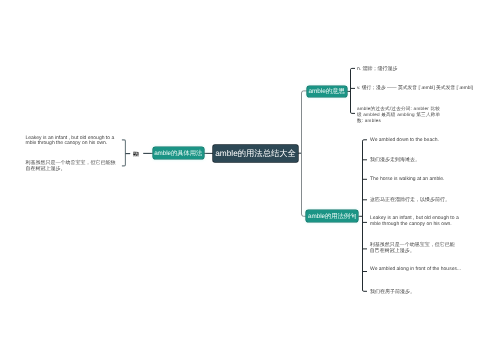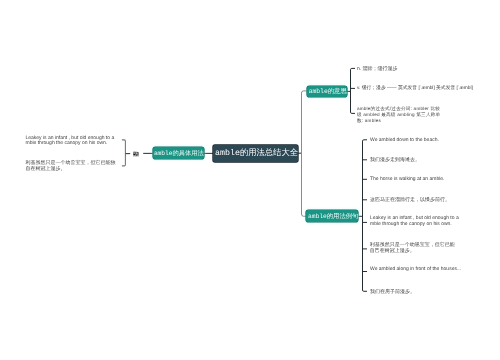--- a/index.html
+++ b/index.html
@@ -2,21 +2,21 @@
 <html><head>
 <meta charset="utf-8">
 <style>
   html,body{margin:0;padding:0;}
   body{width:500px;height:360px;background:#ffffff;overflow:hidden;
        font-family:"Liberation Sans","DejaVu Sans",sans-serif;
        -webkit-font-smoothing:antialiased;text-rendering:geometricPrecision;}
   #canvas{position:relative;width:500px;height:360px;}
   svg.lines{position:absolute;left:0;top:0;width:500px;height:360px;overflow:visible;}
   .node{position:absolute;box-sizing:border-box;display:flex;align-items:center;
-        justify-content:flex-end;white-space:nowrap;z-index:5;font-family:Liberation Mono, monospace;}
+        justify-content:center;white-space:nowrap;z-index:5;}
   .teal{background:#1b9485;color:#eefbf8;border-radius:2.5px;box-shadow:0 0 0 0.6px #0d6b60, 0 0 2.5px 1px rgba(190,244,237,0.55);}
   .dark{background:#2d4855;color:#ffffff;border-radius:2px;box-shadow:0 0 0 0.7px #16242c;}
   .txt{position:absolute;color:#3d3d3d;font-size:5px;line-height:6.3px;z-index:4;}
 </style>
 </head>
 <body>
 
 <div id="canvas">
 
   <svg class="lines" viewBox="0 0 500 360">

